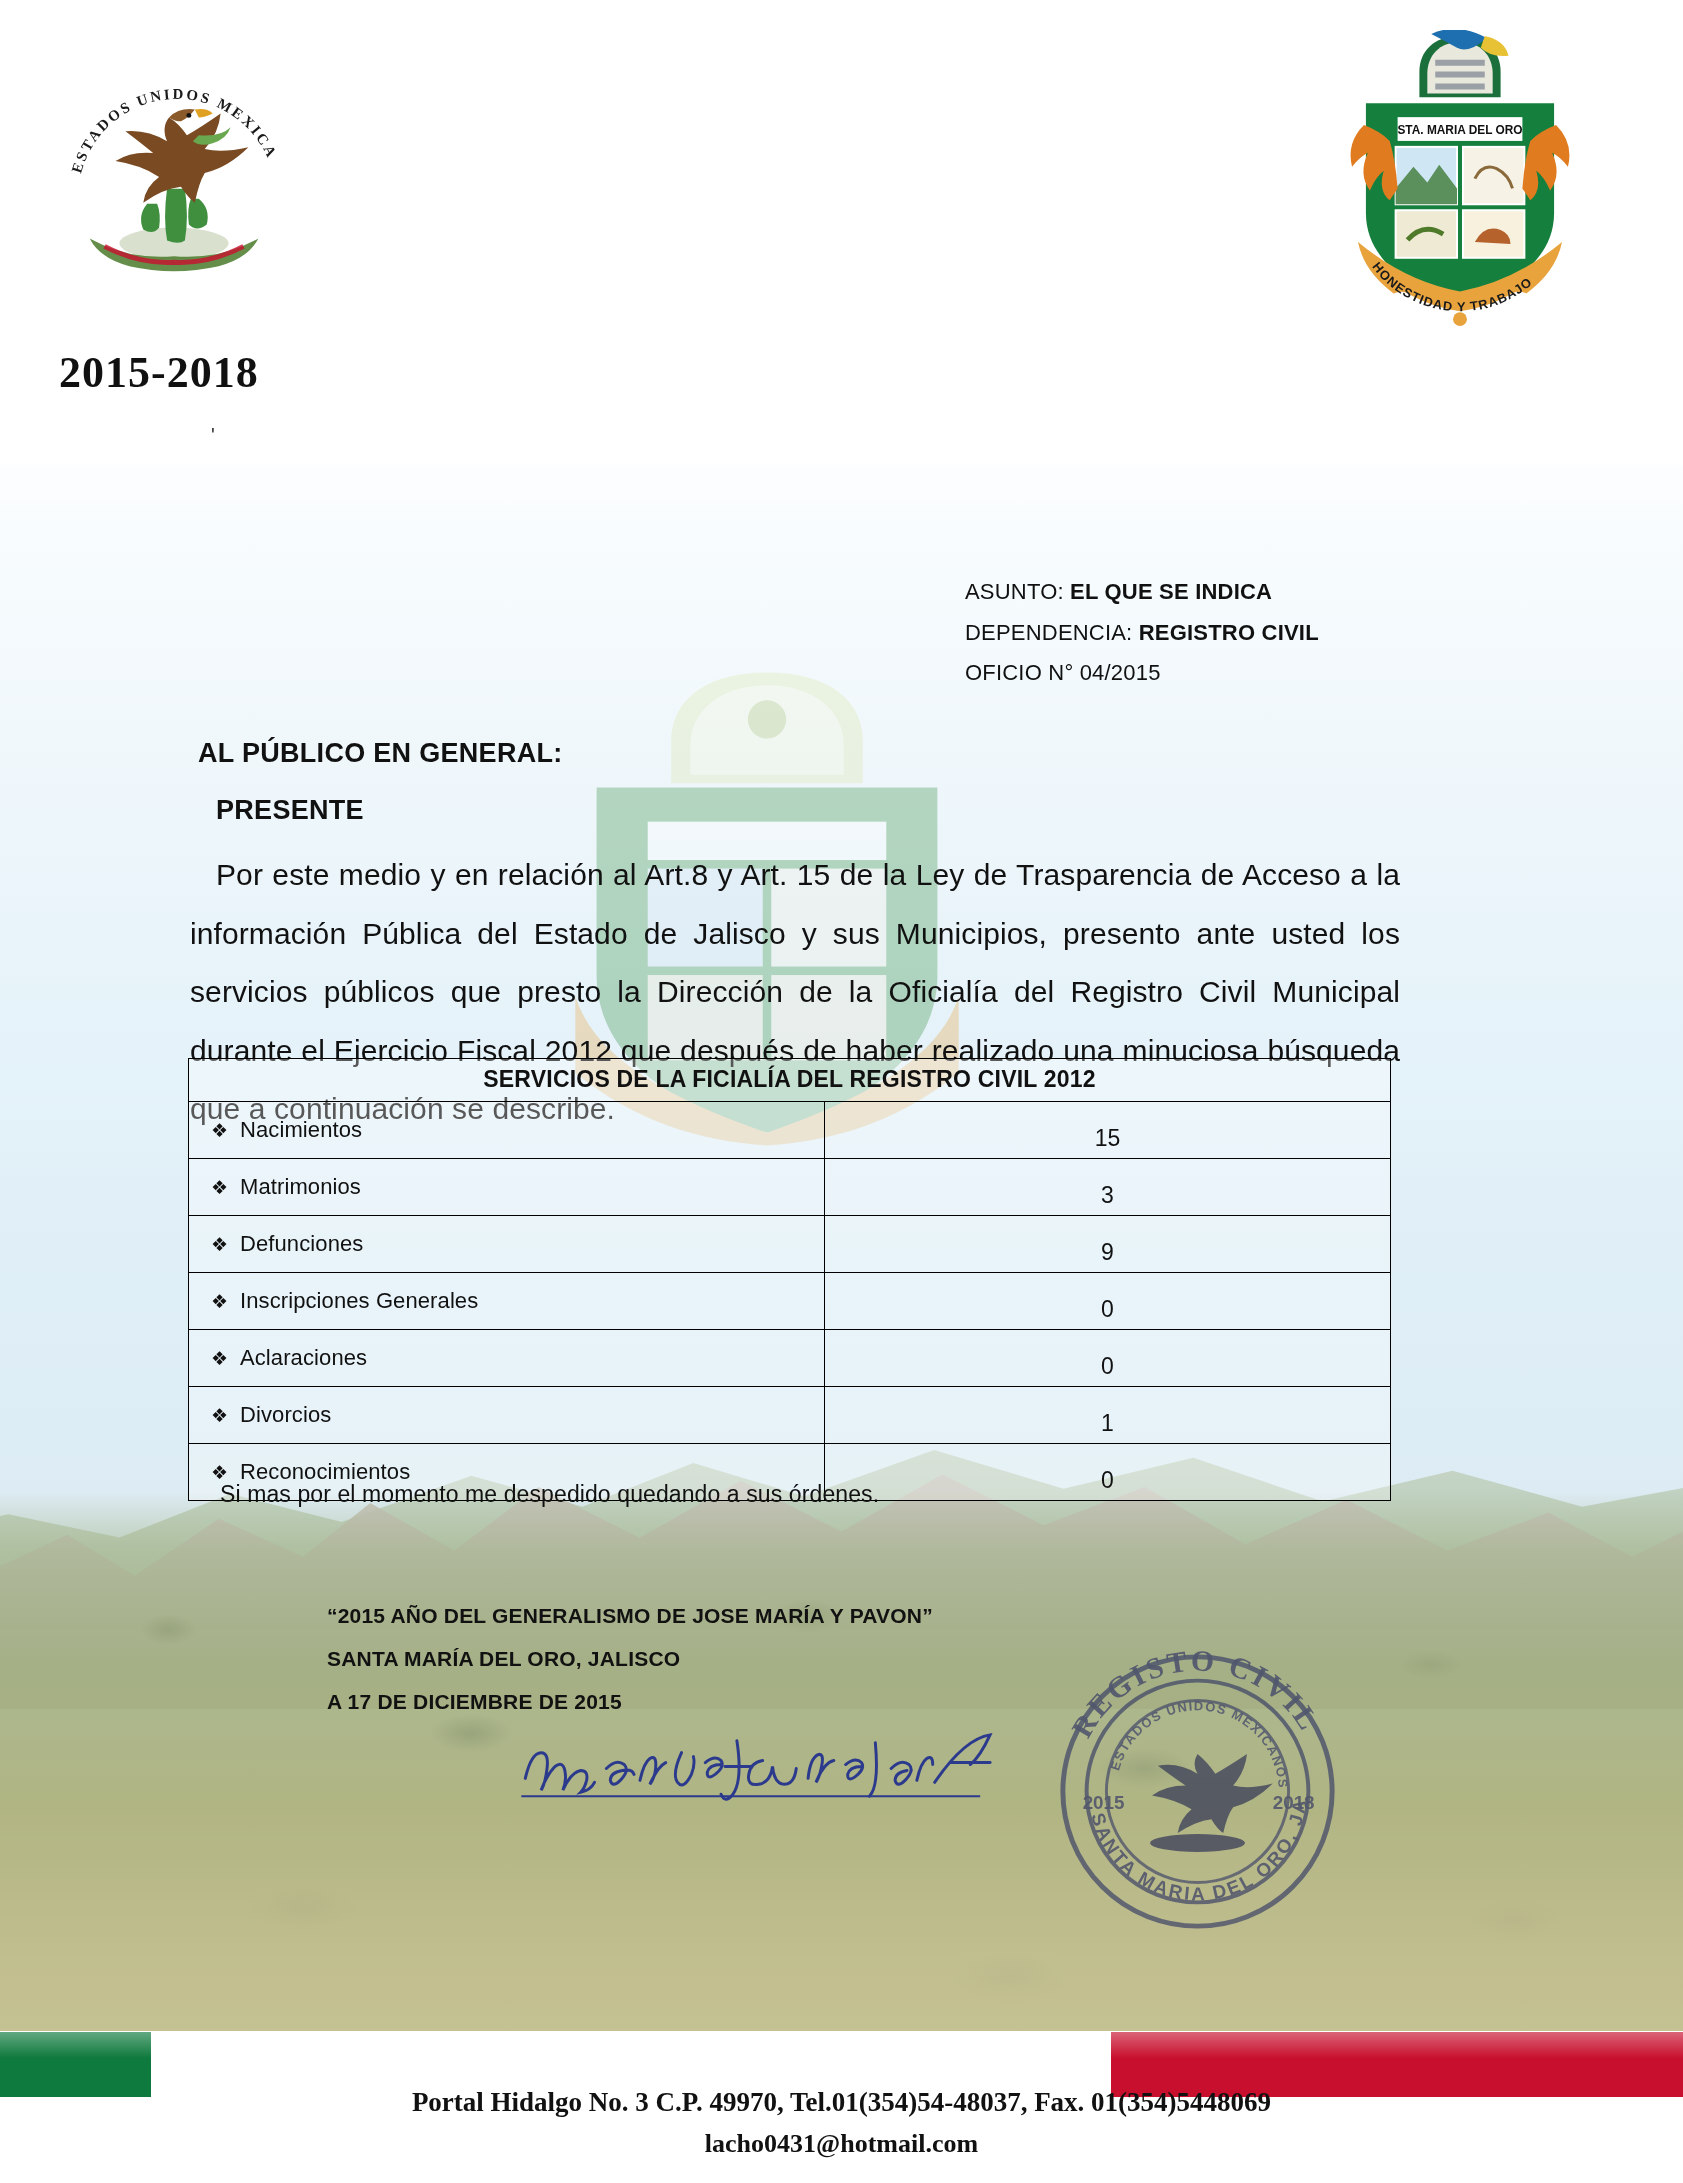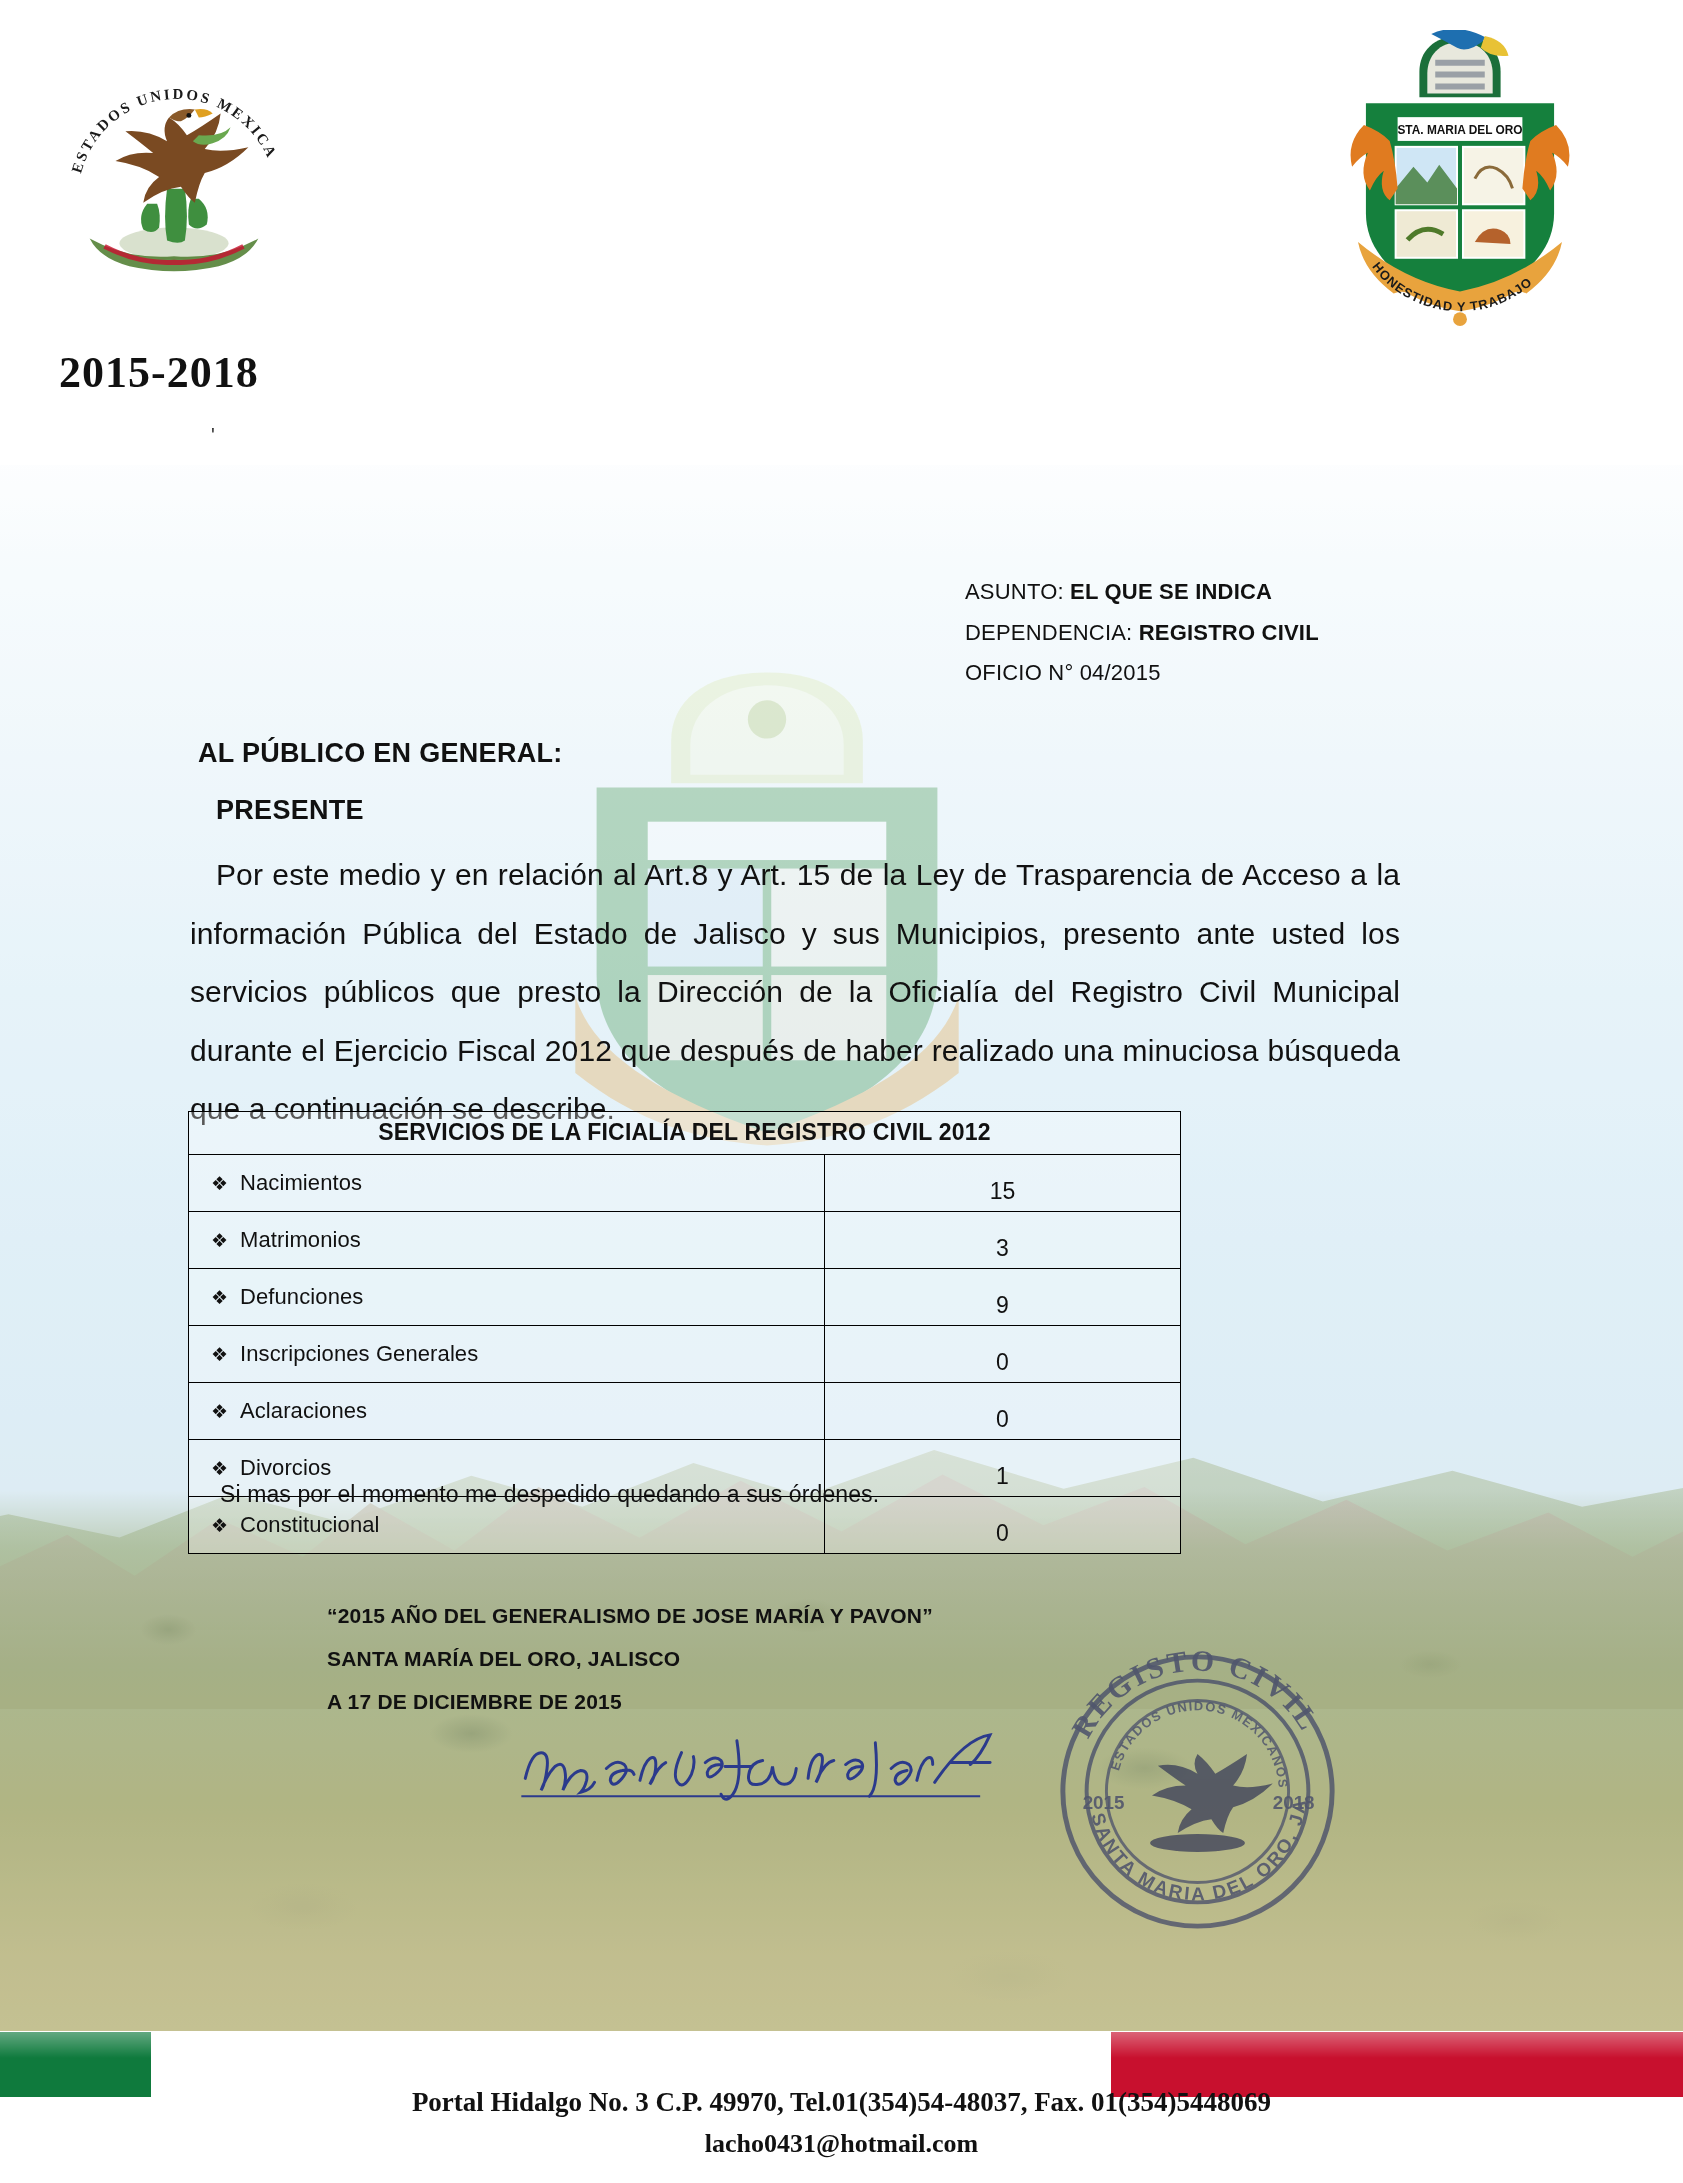--- a/index.html
+++ b/index.html
@@ -205,22 +205,22 @@
     line-height: 1.95;
     text-align: justify;
     text-indent: 26px;
     letter-spacing: 0.1px;
   }
 
   
   .tbl {
     position: absolute;
     left: 188px;
-    top: 1111px;
-    width: 993px;
+    top: 1058px;
+    width: 1203px;
     border-collapse: collapse;
     background: rgba(255,255,255,0.30);
   }
   .tbl td, .tbl th {
     border: 1px solid #000;
     padding: 0;
   }
   .tbl .title-cell {
     text-align: center;
     font-size: 23px;
@@ -488,21 +488,21 @@
       <tr>
         <td class="lbl">
           <span class="bul">❖</span>
           <span>Divorcios</span>
         </td>
         <td class="val">1</td>
       </tr>
       <tr>
         <td class="lbl">
           <span class="bul">❖</span>
-          <span>Constitucional</span>
+          <span>Reconocimientos</span>
         </td>
         <td class="val">0</td>
       </tr>
     </tbody>
   </table>
 
   <div class="closing">Si mas por el momento  me despedido quedando a sus órdenes.</div>
 
   <div class="sign-block">
     <div>“2015 AÑO DEL GENERALISMO DE JOSE MARÍA Y PAVON”</div>

